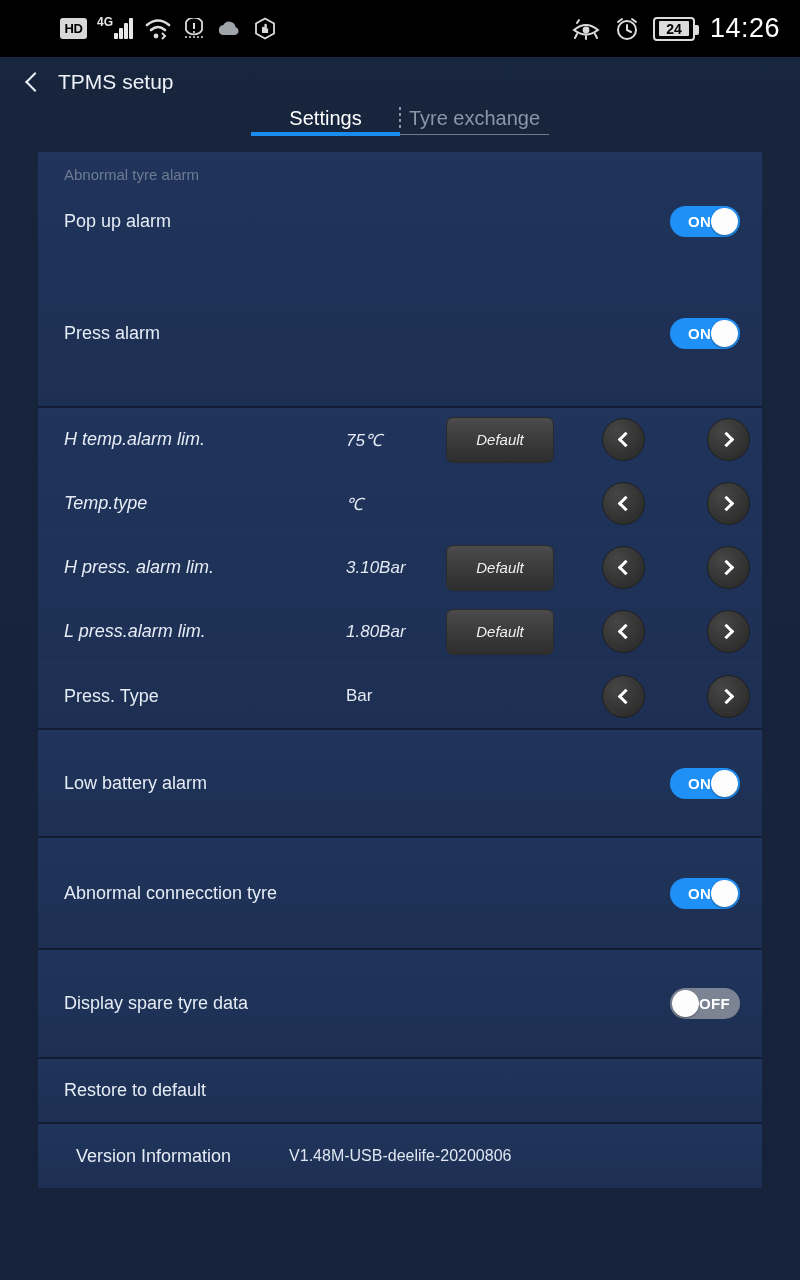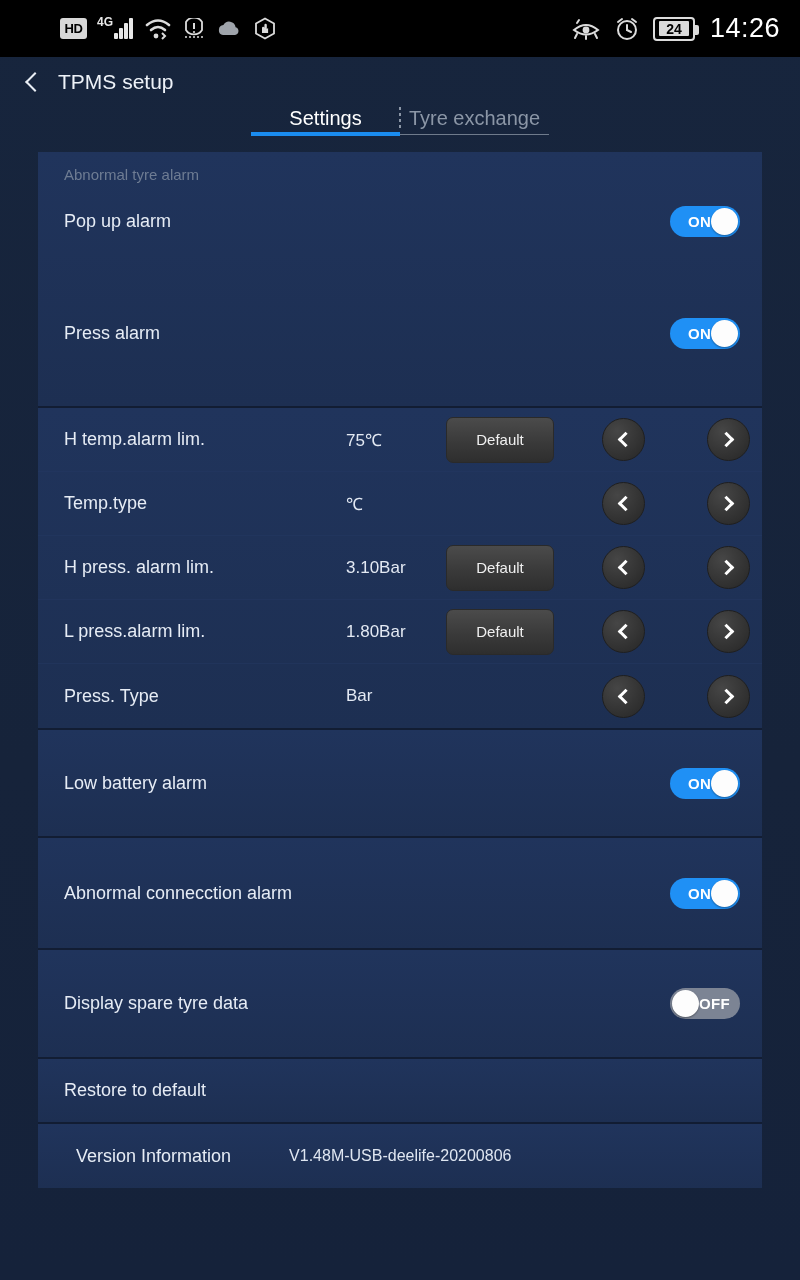--- a/index.html
+++ b/index.html
@@ -176,20 +176,21 @@
   }
 
   .row {
     display: flex;
     align-items: center;
     padding: 0 22px 0 26px;
     position: relative;
   }
   .row-sep {
     border-bottom: 1px solid #24386180;
+    font-style: italic;
   }
   .row-label {
     color: #e6ecf5;
     font-size: 18px;
     flex: 0 0 auto;
     width: 282px;
   }
   .row-value {
     color: #e3e9f3;
     font-size: 17px;
@@ -447,21 +448,21 @@
         <div class="row-spacer"></div>
         <div class="toggle on">
           <span class="toggle-text">ON</span>
           <span class="knob"></span>
         </div>
       </div>
     </div>
 
     <div class="group">
       <div class="row" style="height:110px;">
-        <div class="row-label" style="width:340px;">Abnormal connecction alarm</div>
+        <div class="row-label" style="width:340px;">Abnormal connecction tyre</div>
         <div class="row-spacer"></div>
         <div class="toggle on">
           <span class="toggle-text">ON</span>
           <span class="knob"></span>
         </div>
       </div>
     </div>
 
     <div class="group">
       <div class="row" style="height:107px;gap:28px;">

